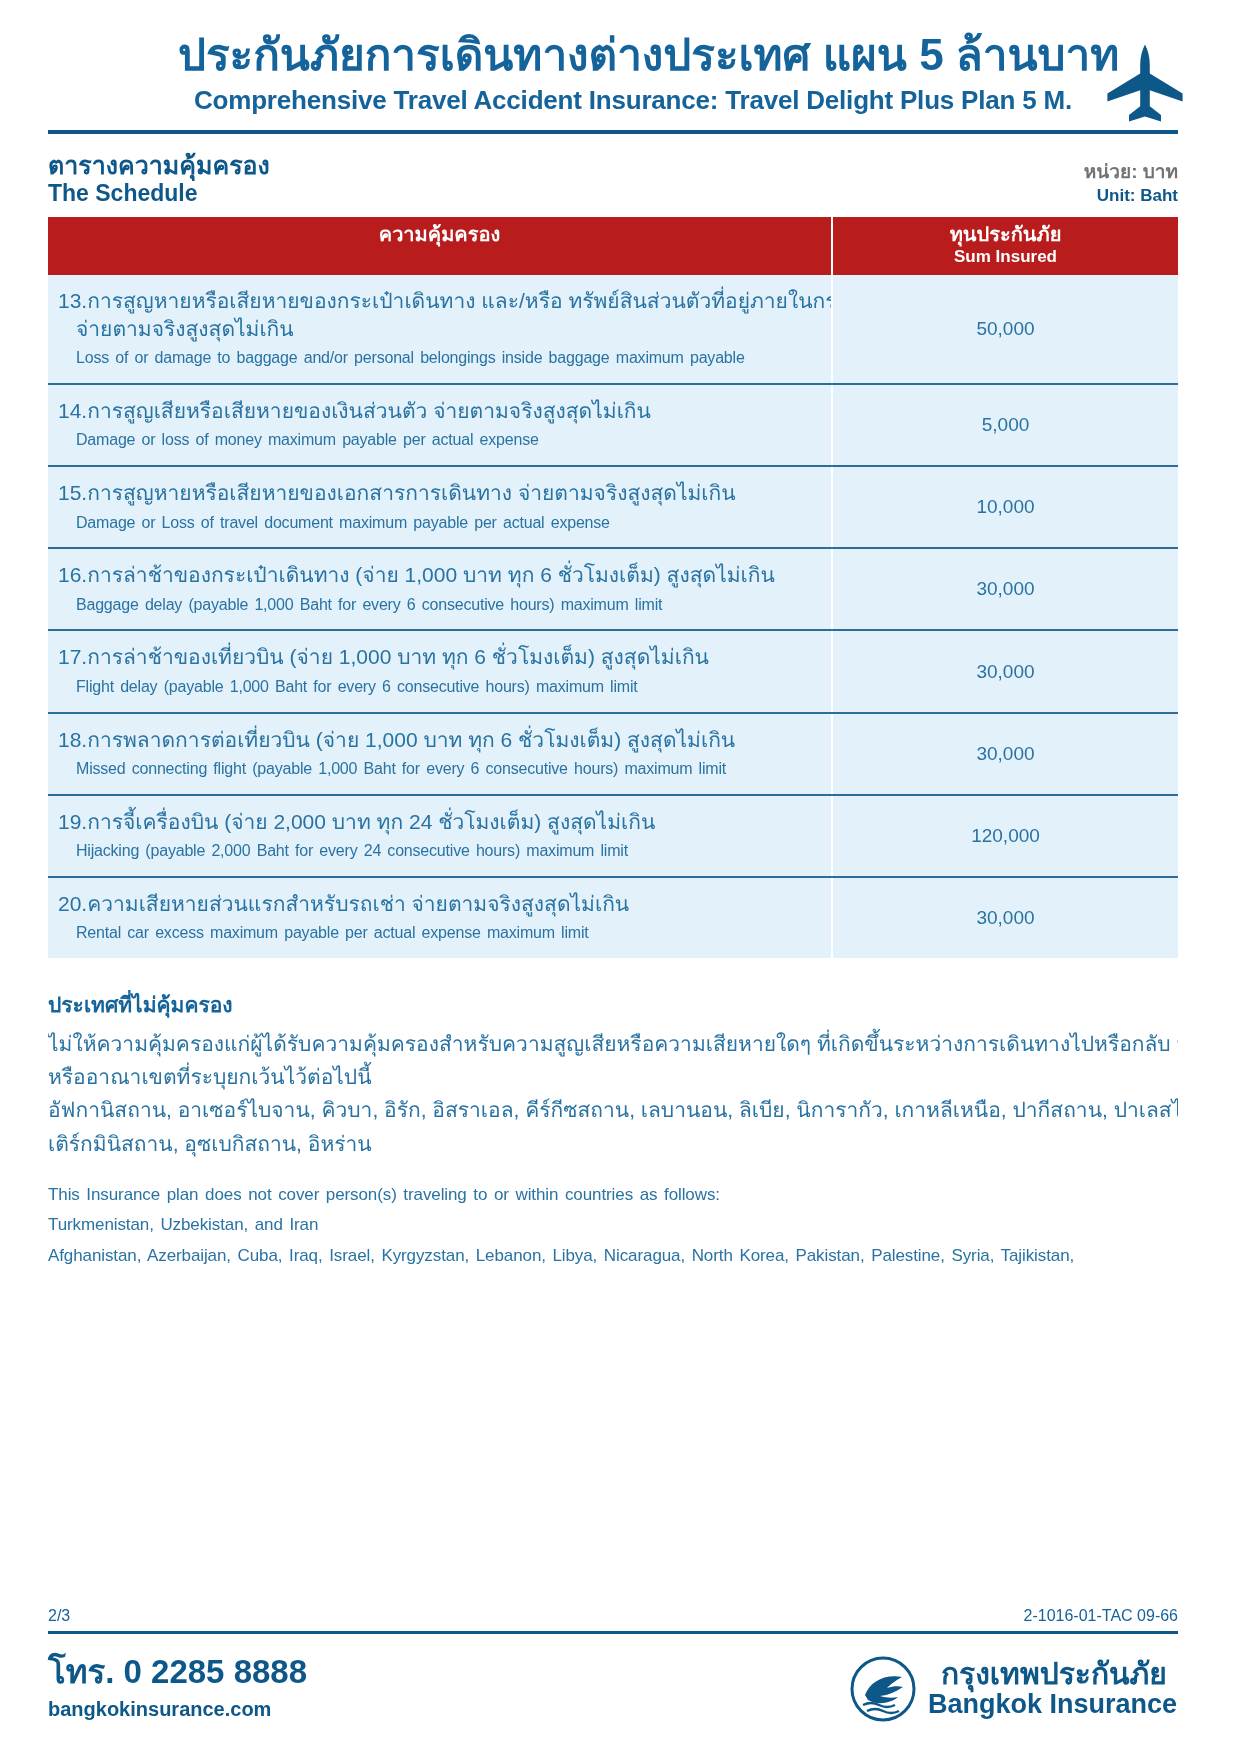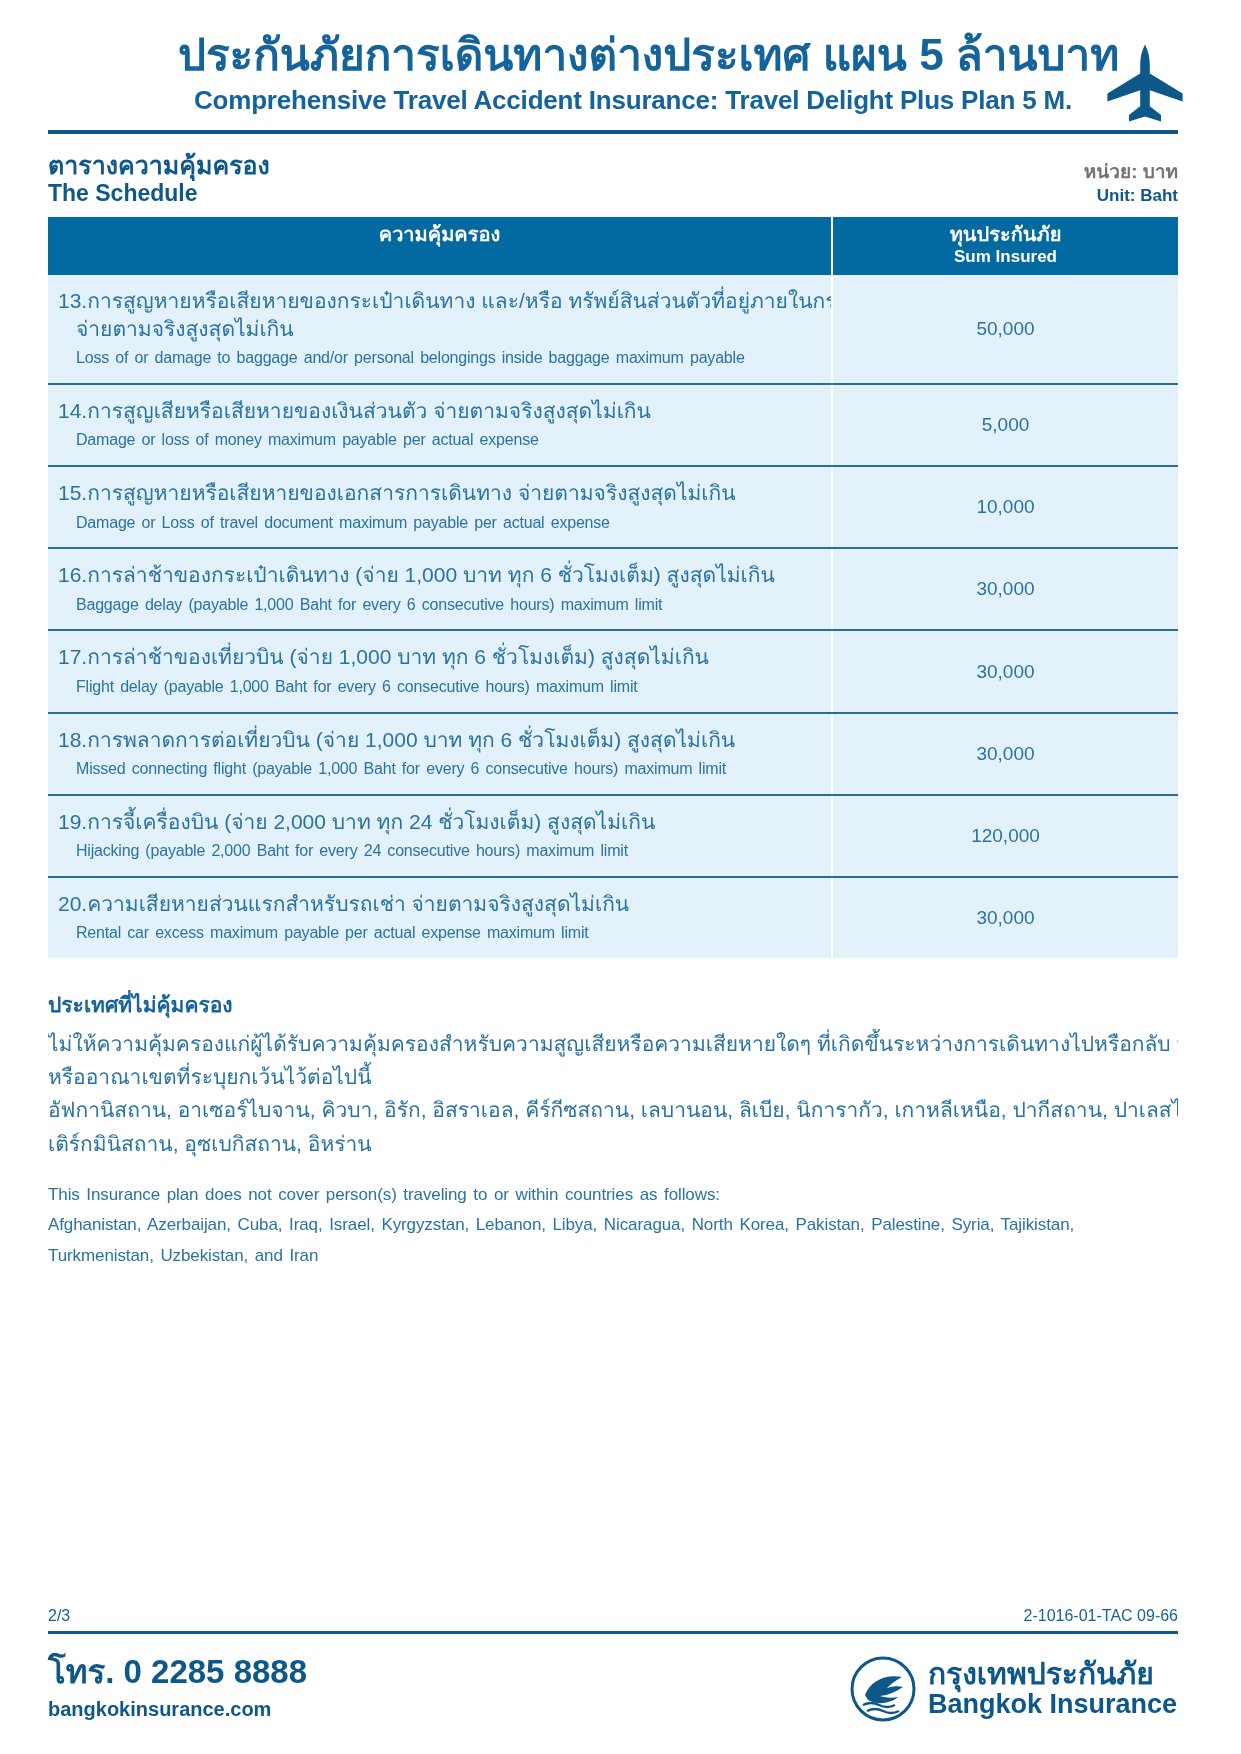--- a/index.html
+++ b/index.html
@@ -32,21 +32,21 @@
   
   .sched-head { display:flex; justify-content:space-between; align-items:flex-end; margin-top:16px; }
   .sched-title-th { font-size:25px; font-weight:bold; color:#0E5789; line-height:1.2; }
   .sched-title-en { font-size:23px; font-weight:bold; color:#0E5789; line-height:1.2; }
   .unit-block { text-align:right; }
   .unit-th { font-size:19px; font-weight:bold; color:#737373; line-height:1.3; }
   .unit-en { font-size:17px; font-weight:bold; color:#0E5789; line-height:1.3; }
 
   
   .tbl { margin-top:10px; }
-  .tbl-header { display:flex; background:#0369a1; color:#ffffff; text-align:center; }
+  .tbl-header { display:flex; background:#b91c1c; color:#ffffff; text-align:center; }
   .hcell { padding:5px 4px 7px 4px; }
   .hcell.cov { width:785px; border-right:2px solid #ffffff; }
   .hcell.sum { flex:1; }
   .hc-th { font-size:20px; font-weight:bold; line-height:1.25; }
   .hc-en { font-size:17px; font-weight:bold; line-height:1.2; }
 
   .tbl-row { display:flex; background:#E3F1FB; border-top:2px solid #2E6E96; }
   .tbl-row:first-of-type { border-top:none; }
   .cell-cov { width:785px; border-right:2px solid #ffffff; padding:12px 10px 12px 10px; overflow:hidden; }
   .cell-sum { flex:1; display:flex; align-items:center; justify-content:center; overflow:hidden; }
@@ -69,21 +69,21 @@
   
   .footer { position:absolute; left:0; right:0; bottom:30px; }
   .footer-meta { display:flex; justify-content:space-between; font-size:16px; color:#15639B; padding:0 63px 6px 48px;align-items:flex-end; }
   .footer-rule { margin:0 63px 0 48px; height:3px; background:#0d5888; }
   .footer-main { display:flex; justify-content:space-between; align-items:flex-start; padding:20px 64px 0 48px; }
   .tel { font-size:33px; font-weight:bold; color:#0E5789; line-height:1.1; white-space:nowrap; }
   .site { font-size:20px; font-weight:bold; color:#0E5789; margin-top:8px; }
   .brand { display:flex; align-items:center; gap:10px; }
   .brand-logo { width:70px; height:70px; }
   .brand-names { text-align:left; }
-  .brand-th { font-size:30px; font-weight:bold; color:#0E5789; line-height:1.05; white-space:nowrap; }
+  .brand-th { font-size:30px; font-weight:bold; color:#0E5789; line-height:1.05; white-space:nowrap;margin-left:13px; }
   .brand-en { font-size:27px; font-weight:bold; color:#0E5789; line-height:1.1; white-space:nowrap; }
 </style>
 </head>
 <body>
 
 <div class="page">
 
   <div class="doc-header content">
     <div class="titles">
       <div class="title-th">ประกันภัยการเดินทางต่างประเทศ แผน 5 ล้านบาท</div>
@@ -215,22 +215,22 @@
   </div>
 
   <div class="exclusions content">
     <div class="excl-head-th">ประเทศที่ไม่คุ้มครอง</div>
     <div class="excl-line-th">ไม่ให้ความคุ้มครองแก่ผู้ได้รับความคุ้มครองสำหรับความสูญเสียหรือความเสียหายใดๆ ที่เกิดขึ้นระหว่างการเดินทางไปหรือกลับ หรือระหว่างอยู่ในประเทศ</div>
     <div class="excl-line-th">หรืออาณาเขตที่ระบุยกเว้นไว้ต่อไปนี้</div>
     <div class="excl-line-th">อัฟกานิสถาน, อาเซอร์ไบจาน, คิวบา, อิรัก, อิสราเอล, คีร์กีซสถาน, เลบานอน, ลิเบีย, นิการากัว, เกาหลีเหนือ, ปากีสถาน, ปาเลสไตน์, ซีเรีย, ทาจิกิสถาน,</div>
     <div class="excl-line-th">เติร์กมินิสถาน, อุซเบกิสถาน, อิหร่าน</div>
     <div class="excl-en">
       <div class="excl-line-en">This Insurance plan does not cover person(s) traveling to or within countries as follows:</div>
+      <div class="excl-line-en">Turkmenistan, Uzbekistan, and Iran</div>
       <div class="excl-line-en">Afghanistan, Azerbaijan, Cuba, Iraq, Israel, Kyrgyzstan, Lebanon, Libya, Nicaragua, North Korea, Pakistan, Palestine, Syria, Tajikistan,</div>
-      <div class="excl-line-en">Turkmenistan, Uzbekistan, and Iran</div>
     </div>
   </div>
 
   <div class="footer">
     <div class="footer-meta">
       <span>2/3</span>
       <span>2-1016-01-TAC 09-66</span>
     </div>
     <div class="footer-rule"></div>
     <div class="footer-main">

